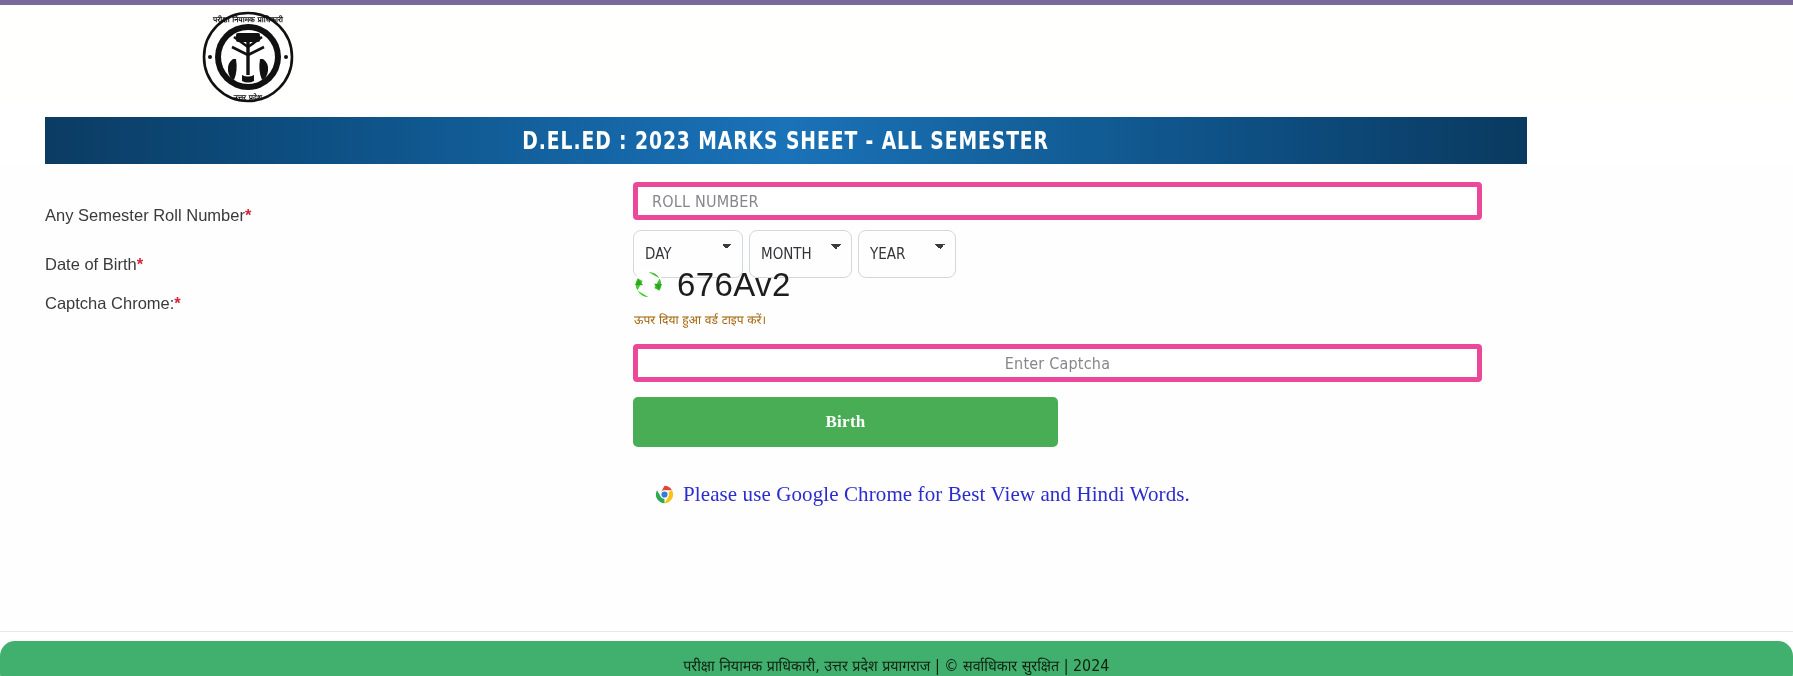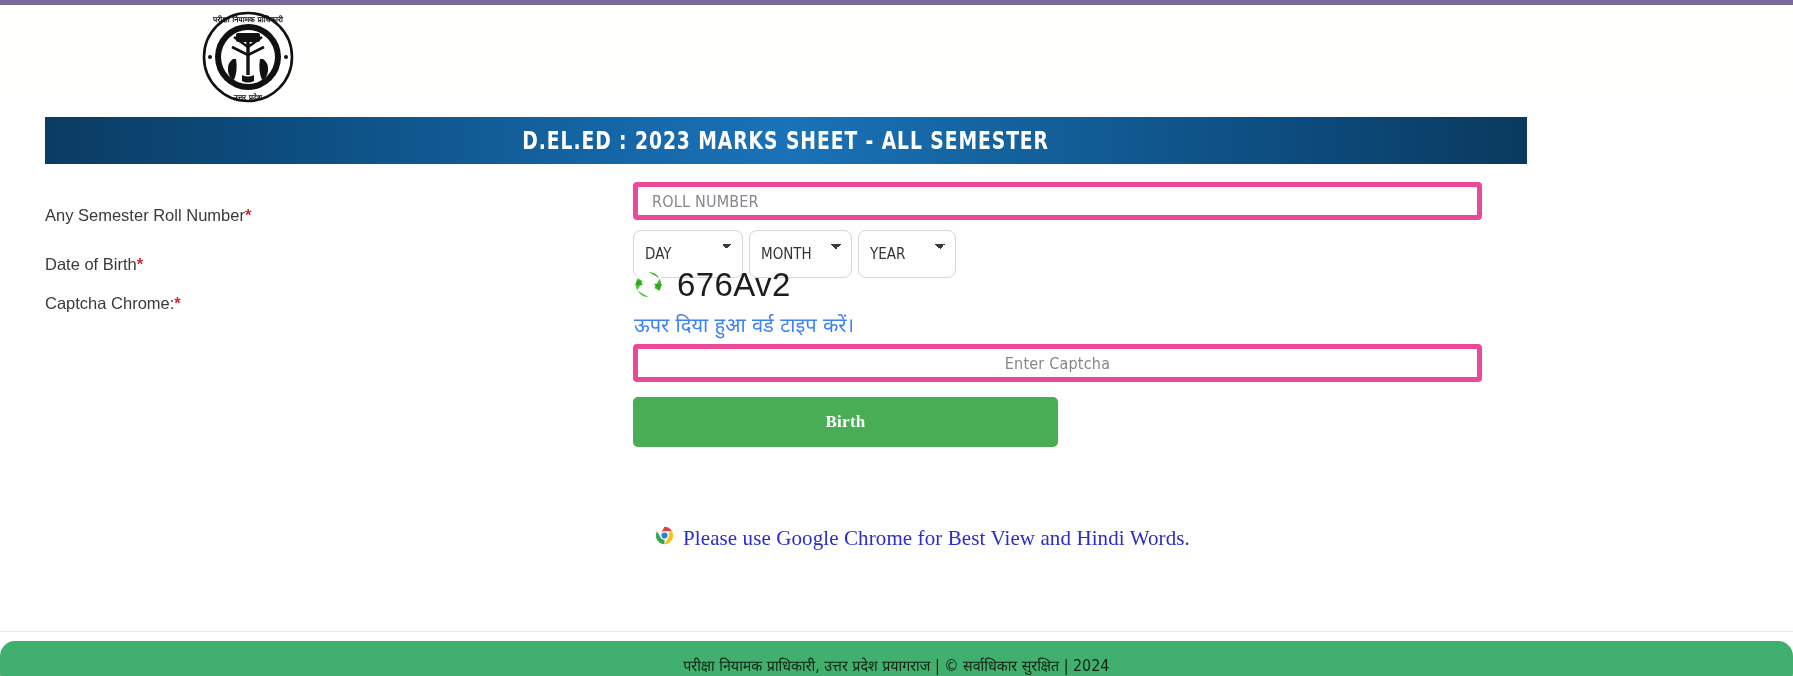--- a/index.html
+++ b/index.html
@@ -215,22 +215,22 @@
     letter-spacing: 0.4px;
     line-height: 33px;
     user-select: none;
   }
 
   .captcha-hint {
     position: absolute;
     top: 147px;
     left: 1px;
     font-family: "DejaVu Sans", sans-serif;
-    font-size: 20px;
-    color: #3b82f6;
+    font-size: 12px;
+    color: #a16207;
     white-space: nowrap;
   }
 
   .search-btn {
     position: absolute;
     top: 233px;
     left: 0;
     width: 425px;
     height: 50px;
     background: #48ad54;
@@ -242,23 +242,23 @@
     font-weight: bold;
     letter-spacing: 0.3px;
     cursor: pointer;
   }
 
   .chrome-note {
     position: absolute;
     top: 318px;
     left: 22px;
     display: flex;
+    align-items: center;
     gap: 9px;
     white-space: nowrap;
-    margin-top: 44px;
   }
   .chrome-icon { width: 19px; height: 19px; display: block; }
   .chrome-note-text {
     font-family: "Liberation Serif", serif;
     font-size: 21px;
     color: #2b2ccc;
     letter-spacing: 0.1px;
   }
 
   

